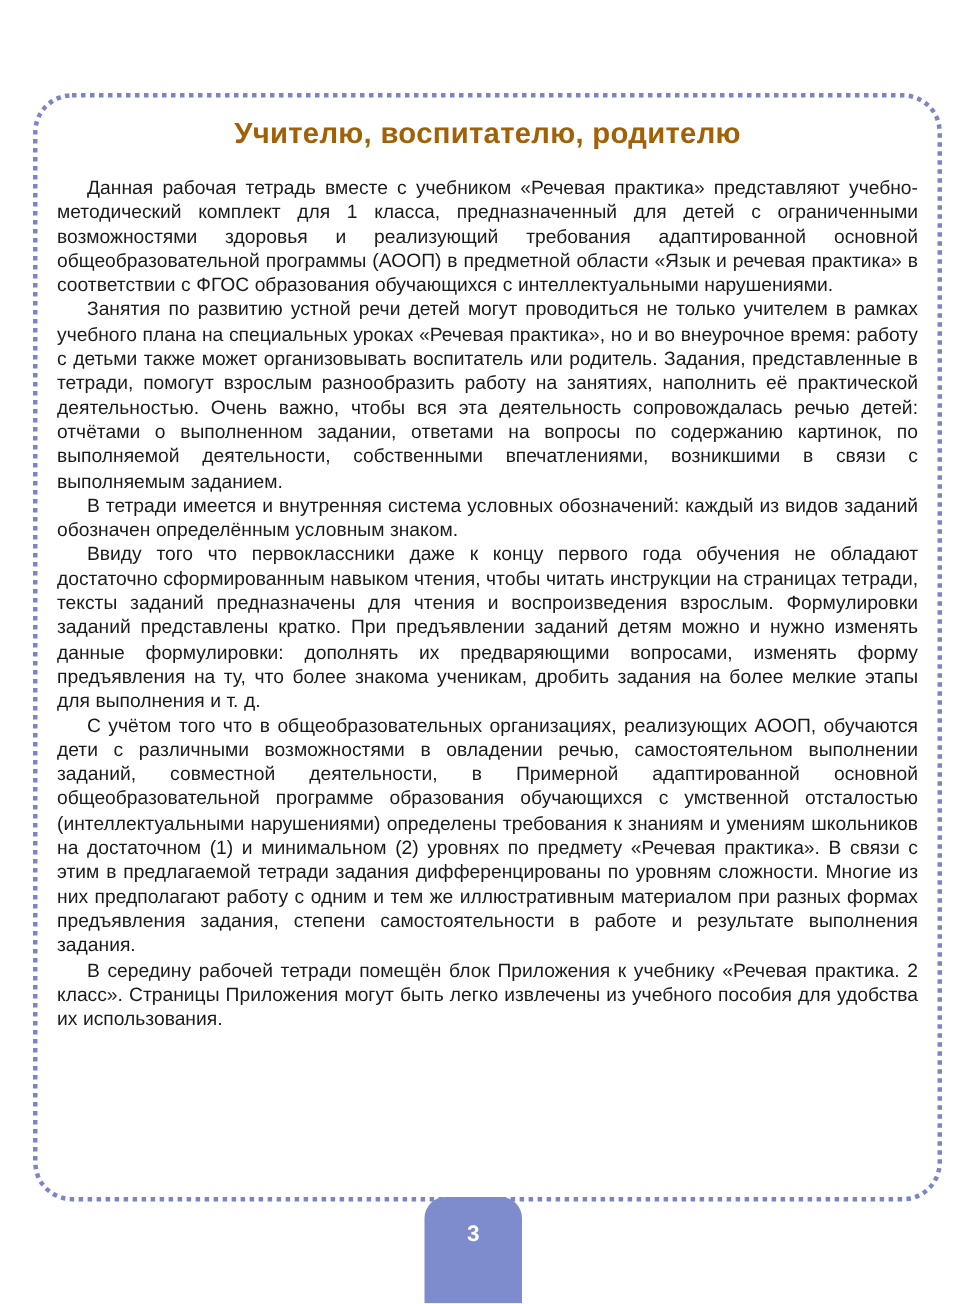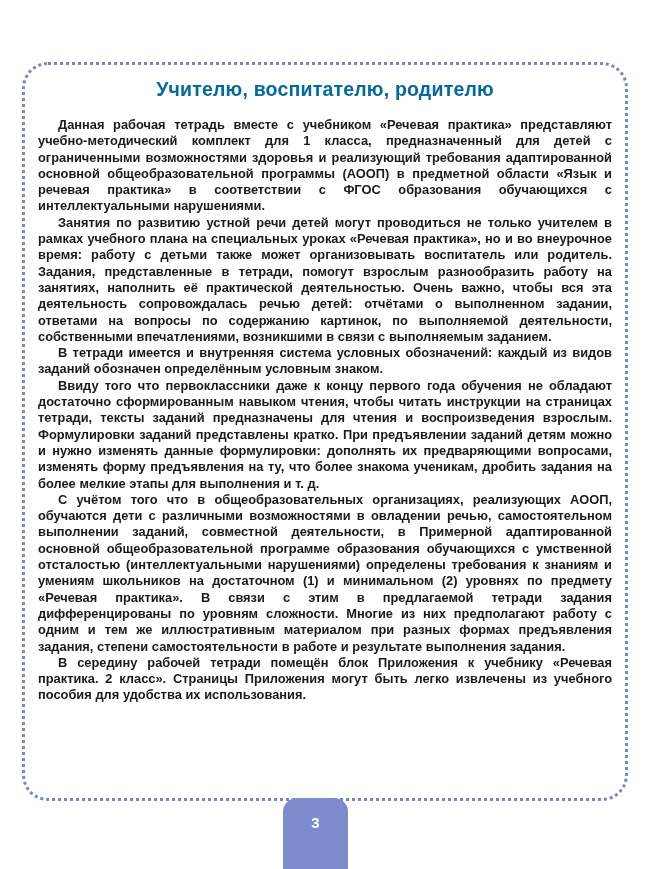--- a/index.html
+++ b/index.html
@@ -30,35 +30,34 @@
   #content {
     position: absolute;
     left: 38px;
     top: 78px;
     width: 574px;
   }
   #doc-title {
     text-align: center;
     font-size: 19.5px;
     font-weight: bold;
-    color: #0369a1;
+    color: #a16207;
     margin: 0 0 16px 0;
     letter-spacing: 0.2px;
   }
   .para {
     font-size: 12.85px;
     line-height: 16.3px;
     color: #1a1a1a;
     text-align: justify;
     text-indent: 20px;
     margin: 0;
     hyphens: manual;
     -webkit-hyphens: manual;
     word-spacing: 0.1px;
-    font-weight: bold;
   }
   #page-badge {
     position: absolute;
     left: 283px;
     top: 798px;
     width: 65px;
     height: 71px;
     background: #7e8ccd;
     border-radius: 14px 14px 0 0;
     display: flex;

